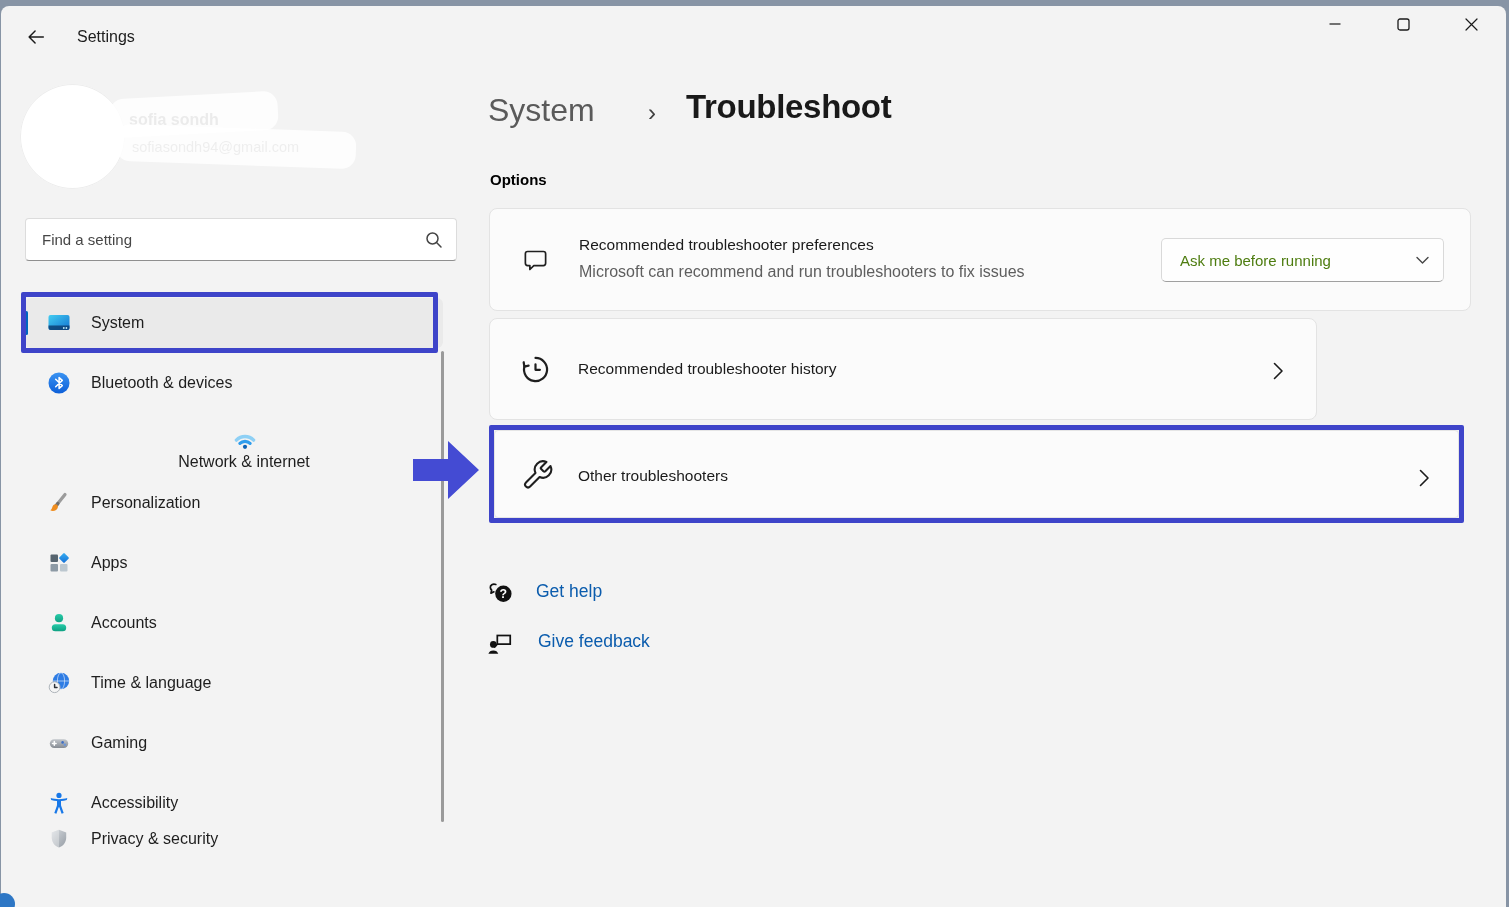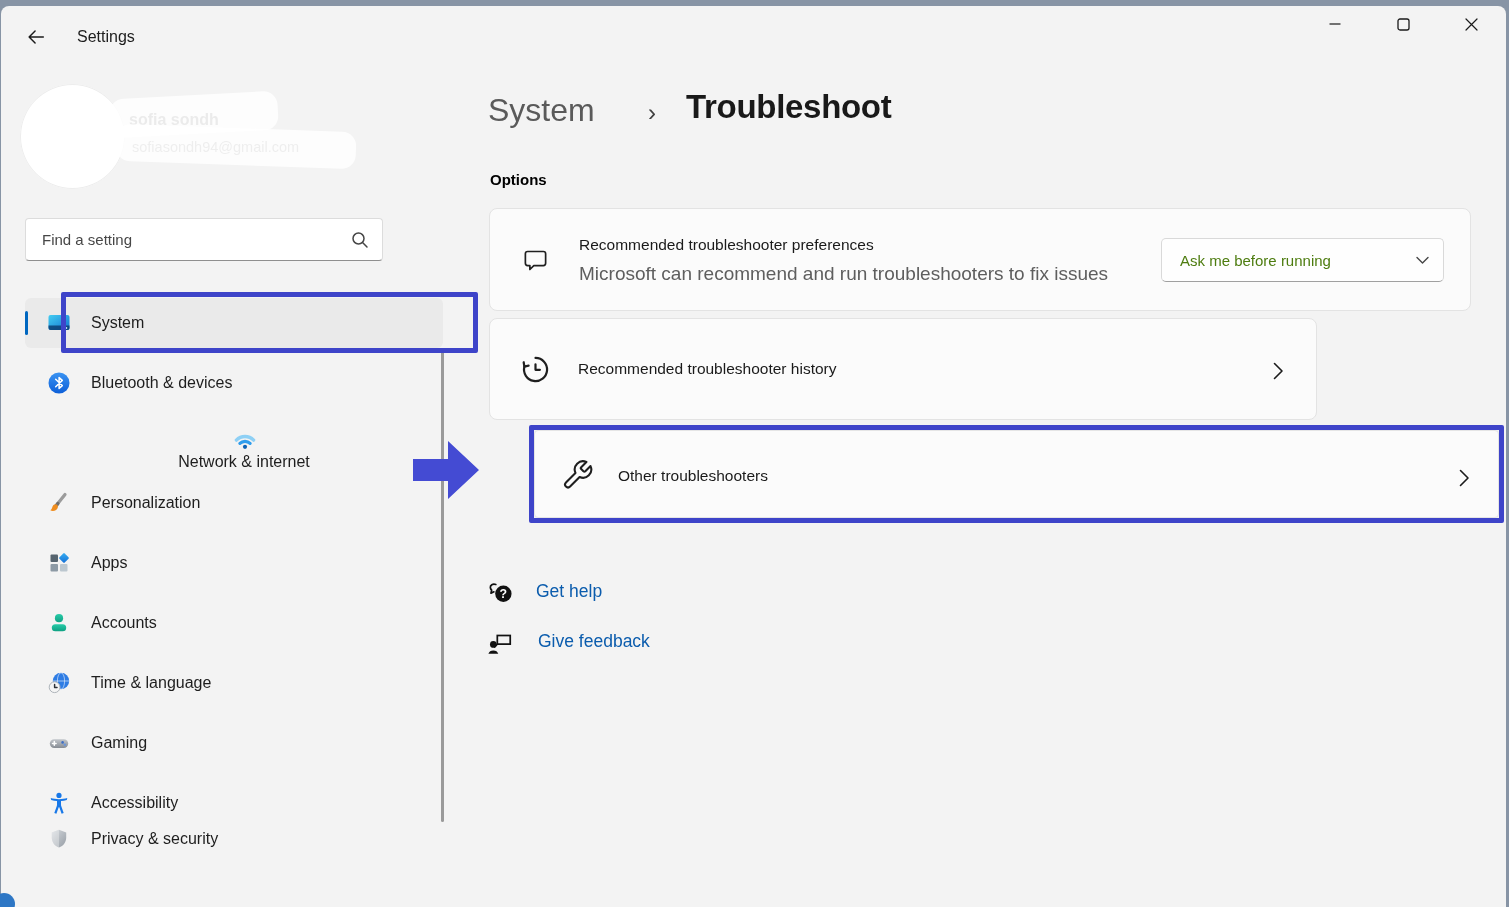--- a/index.html
+++ b/index.html
@@ -15,47 +15,47 @@
 
   
   .avatar{left:20px;top:84px;width:105px;height:105px;border-radius:50%;background:#ffffff;box-shadow:inset 0 0 0 1px #ededed;}
   .profile-name{left:129px;top:111px;font-size:16px;font-weight:600;color:rgba(80,80,80,.55);}
   .profile-email{left:132px;top:139px;font-size:14.5px;color:rgba(80,80,80,.45);}
   .scribble{position:absolute;background:rgba(255,255,255,.80);}
   .scribble1{left:110px;top:95px;width:168px;height:39px;border-radius:14px;transform:rotate(-3deg);}
   .scribble2{left:116px;top:128px;width:240px;height:37px;border-radius:14px;transform:rotate(2deg);}
 
   
-  .searchbox{left:25px;top:218px;width:358px;height:43px;background:#ffffff;border:1px solid #dcdcdc;border-bottom-color:#8f8f8f;border-radius:4px;box-sizing:border-box;}
+  .searchbox{left:25px;top:218px;width:432px;height:43px;background:#ffffff;border:1px solid #dcdcdc;border-bottom-color:#8f8f8f;border-radius:4px;box-sizing:border-box;}
   .searchbox input{position:absolute;left:0;top:0;width:100%;height:100%;border:none;outline:none;background:transparent;padding:0 40px 0 16px;font-size:15px;font-family:"Liberation Sans",sans-serif;color:#1b1b1b;box-sizing:border-box;}
   .searchbox input::placeholder{color:#474747;opacity:1;}
   .search-icon{position:absolute;right:13px;top:12px;}
 
   
   .nav-item{position:absolute;left:25px;width:418px;height:50px;border-radius:6px;display:flex;align-items:center;cursor:pointer;}
   .nav-item.selected{background:#eaeaea;}
   .nav-icon{width:24px;height:24px;margin-left:22px;flex:none;display:flex;align-items:center;justify-content:center;}
   .nav-label{margin-left:20px;font-size:16px;color:#1e1e1e;white-space:nowrap;}
   .accent-pill{position:absolute;left:0px;top:13px;width:3px;height:24px;border-radius:2px;background:#0067c0;}
   .sidebar-scrollbar{left:441px;top:351px;width:3px;height:471px;background:#9a9a9a;border-radius:2px;}
 
   
-  .anno-box{position:absolute;border:5px solid #3e44c9;box-sizing:border-box;border-radius:2px;pointer-events:none;z-index:30;margin-left:40px;}
+  .anno-box{position:absolute;border:5px solid #3e44c9;box-sizing:border-box;border-radius:2px;pointer-events:none;z-index:30;}
   .anno-system{left:21px;top:292px;width:417px;height:61px;}
   .anno-arrow{left:411px;top:437px;z-index:31;}
 
   
   .crumb-parent{left:488px;top:92px;font-size:32px;font-weight:400;color:#5a5a5a;cursor:pointer;}
   .crumb-sep{left:648px;top:99px;font-size:24px;color:#404040;}
   .crumb-current{left:686px;top:88px;font-size:33px;font-weight:600;color:#191919;letter-spacing:-.3px;}
   .section-heading{left:490px;top:171px;font-size:15px;font-weight:700;color:#000000;}
 
   .card{position:absolute;background:#fbfbfb;border:1px solid #e3e3e3;border-radius:8px;box-sizing:border-box;}
   .card-title{position:absolute;font-size:15.5px;color:#1a1a1a;white-space:nowrap;}
-  .card-subtitle{position:absolute;font-size:19px;color:#5e5e5e;white-space:nowrap;}
+  .card-subtitle{position:absolute;font-size:16px;color:#5e5e5e;white-space:nowrap;}
   .card-icon{position:absolute;display:flex;}
   .chev-right{position:absolute;display:flex;}
 
   .card-prefs{left:489px;top:208px;width:982px;height:103px;}
   .card-history{left:489px;top:318px;width:828px;height:102px;}
   .anno-other{left:489px;top:425px;width:975px;height:98px;}
   .card-other{position:absolute;left:0;top:0;right:0;bottom:0;background:#fbfbfb;border:1px solid #e5e5e5;border-radius:4px;box-sizing:border-box;}
 
   .dropdown{position:absolute;left:671px;top:29px;width:283px;height:44px;background:#fefefe;border:1px solid #d9d9d9;border-bottom-color:#a0a0a0;border-radius:5px;box-sizing:border-box;display:flex;align-items:center;justify-content:space-between;padding:0 14px 0 18px;cursor:pointer;}
   .dropdown-value{font-size:15px;color:#4d7c0f;white-space:nowrap;}

